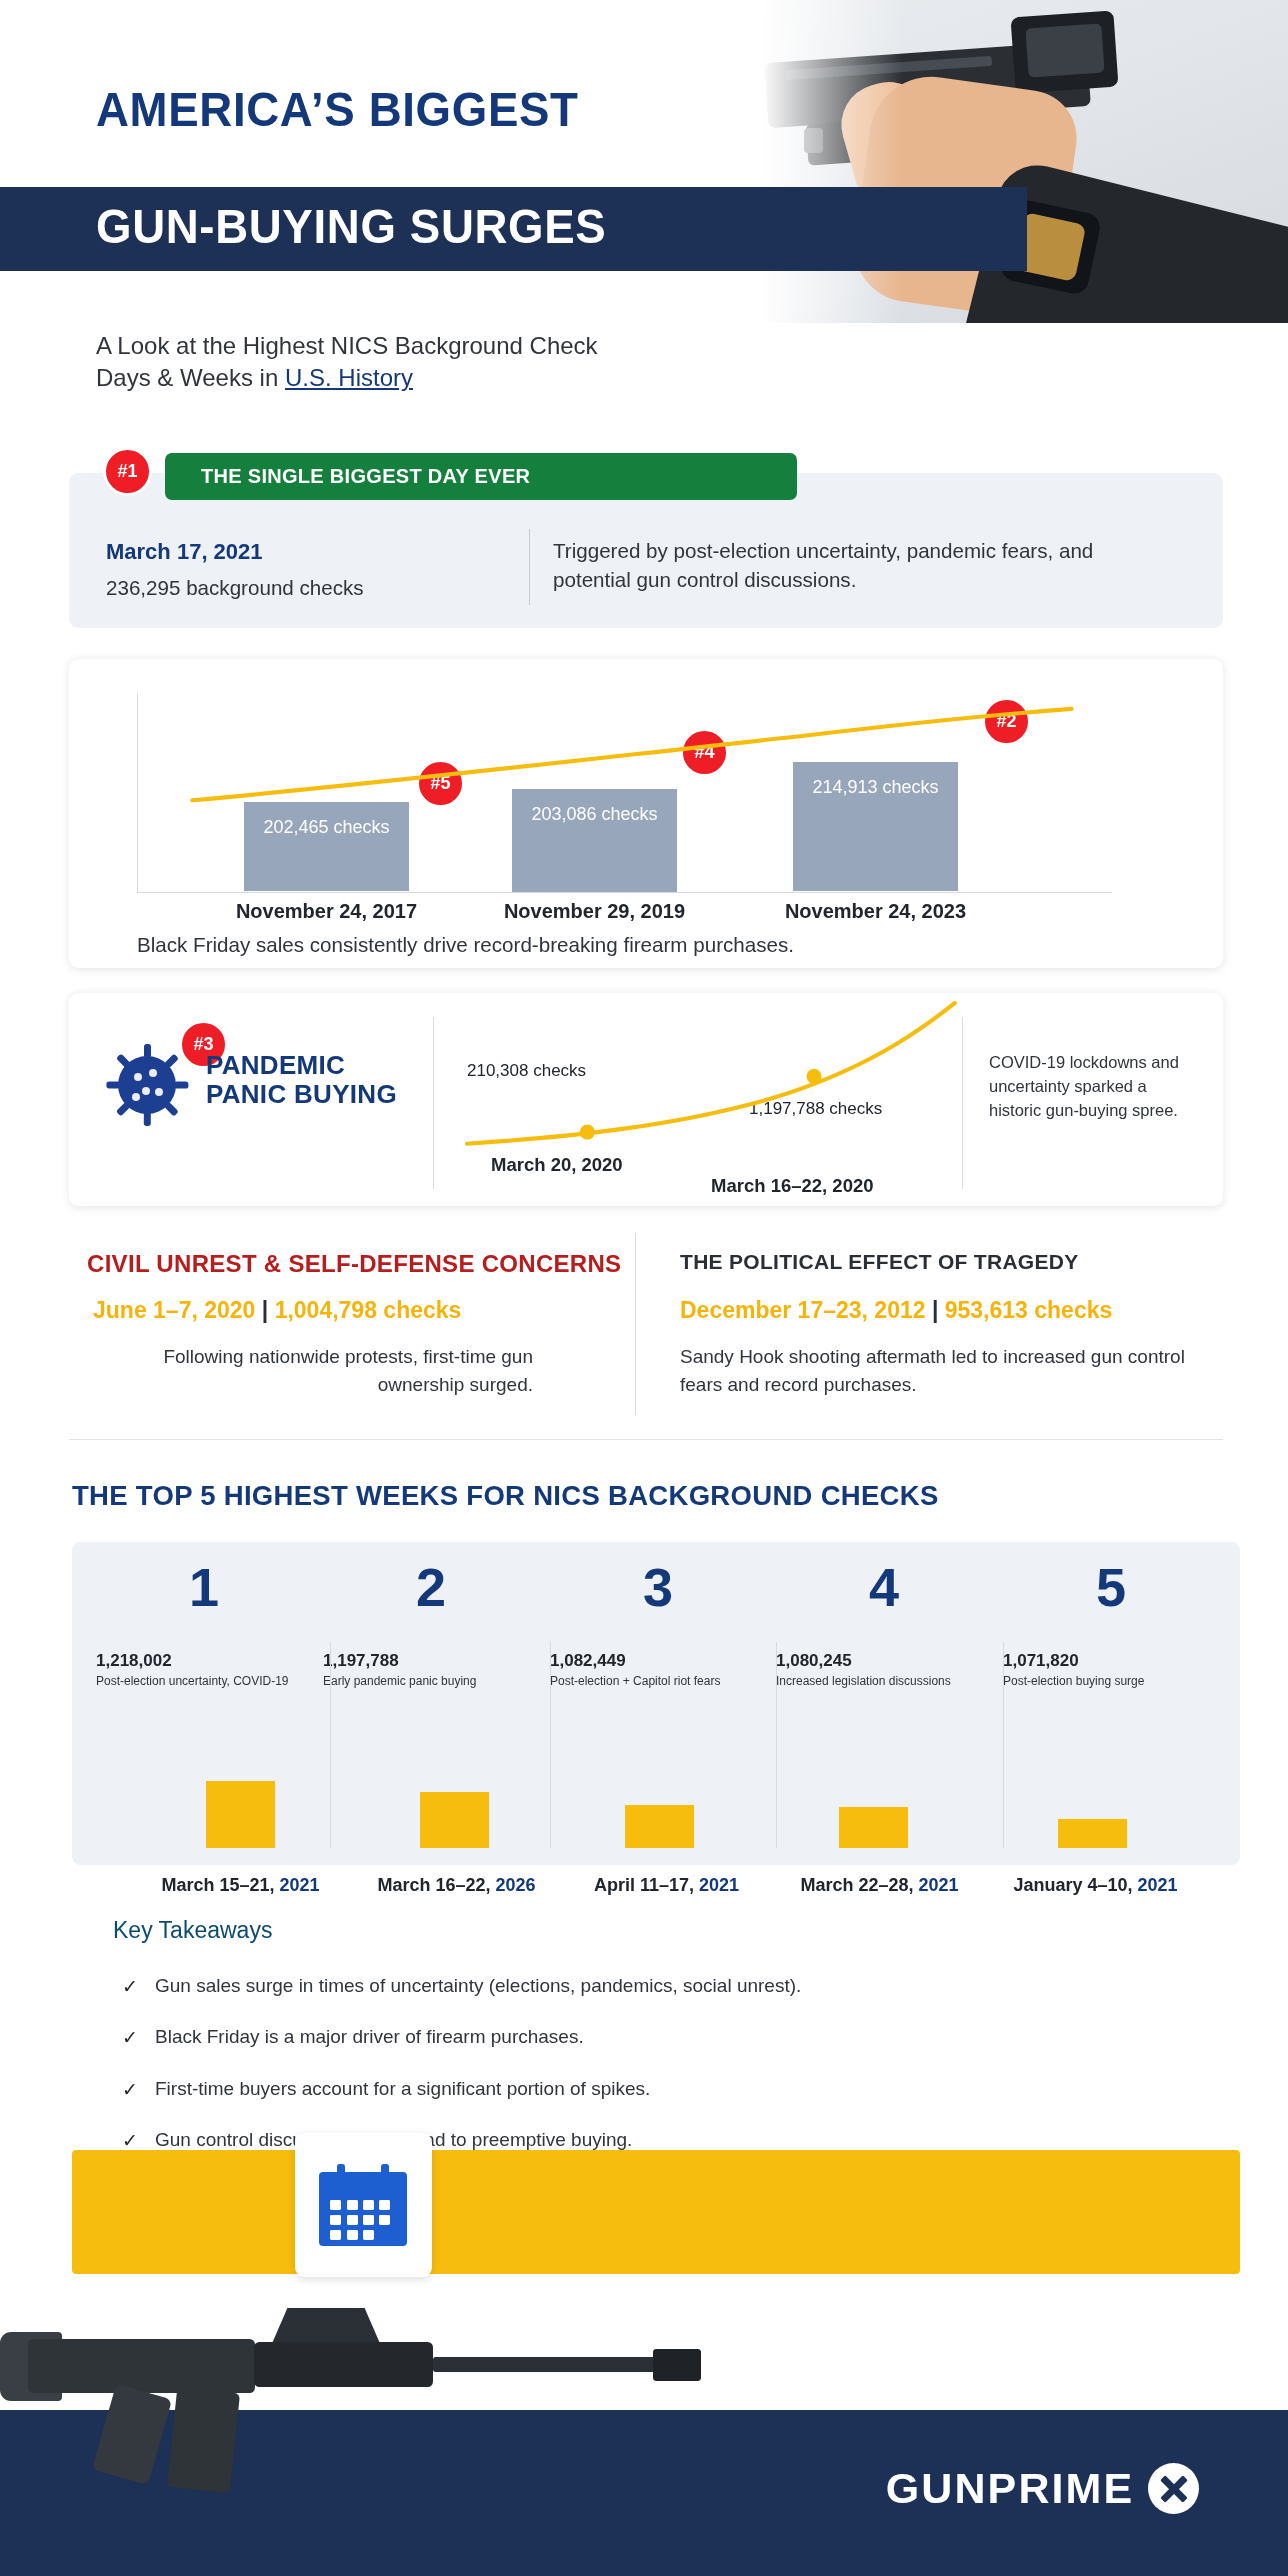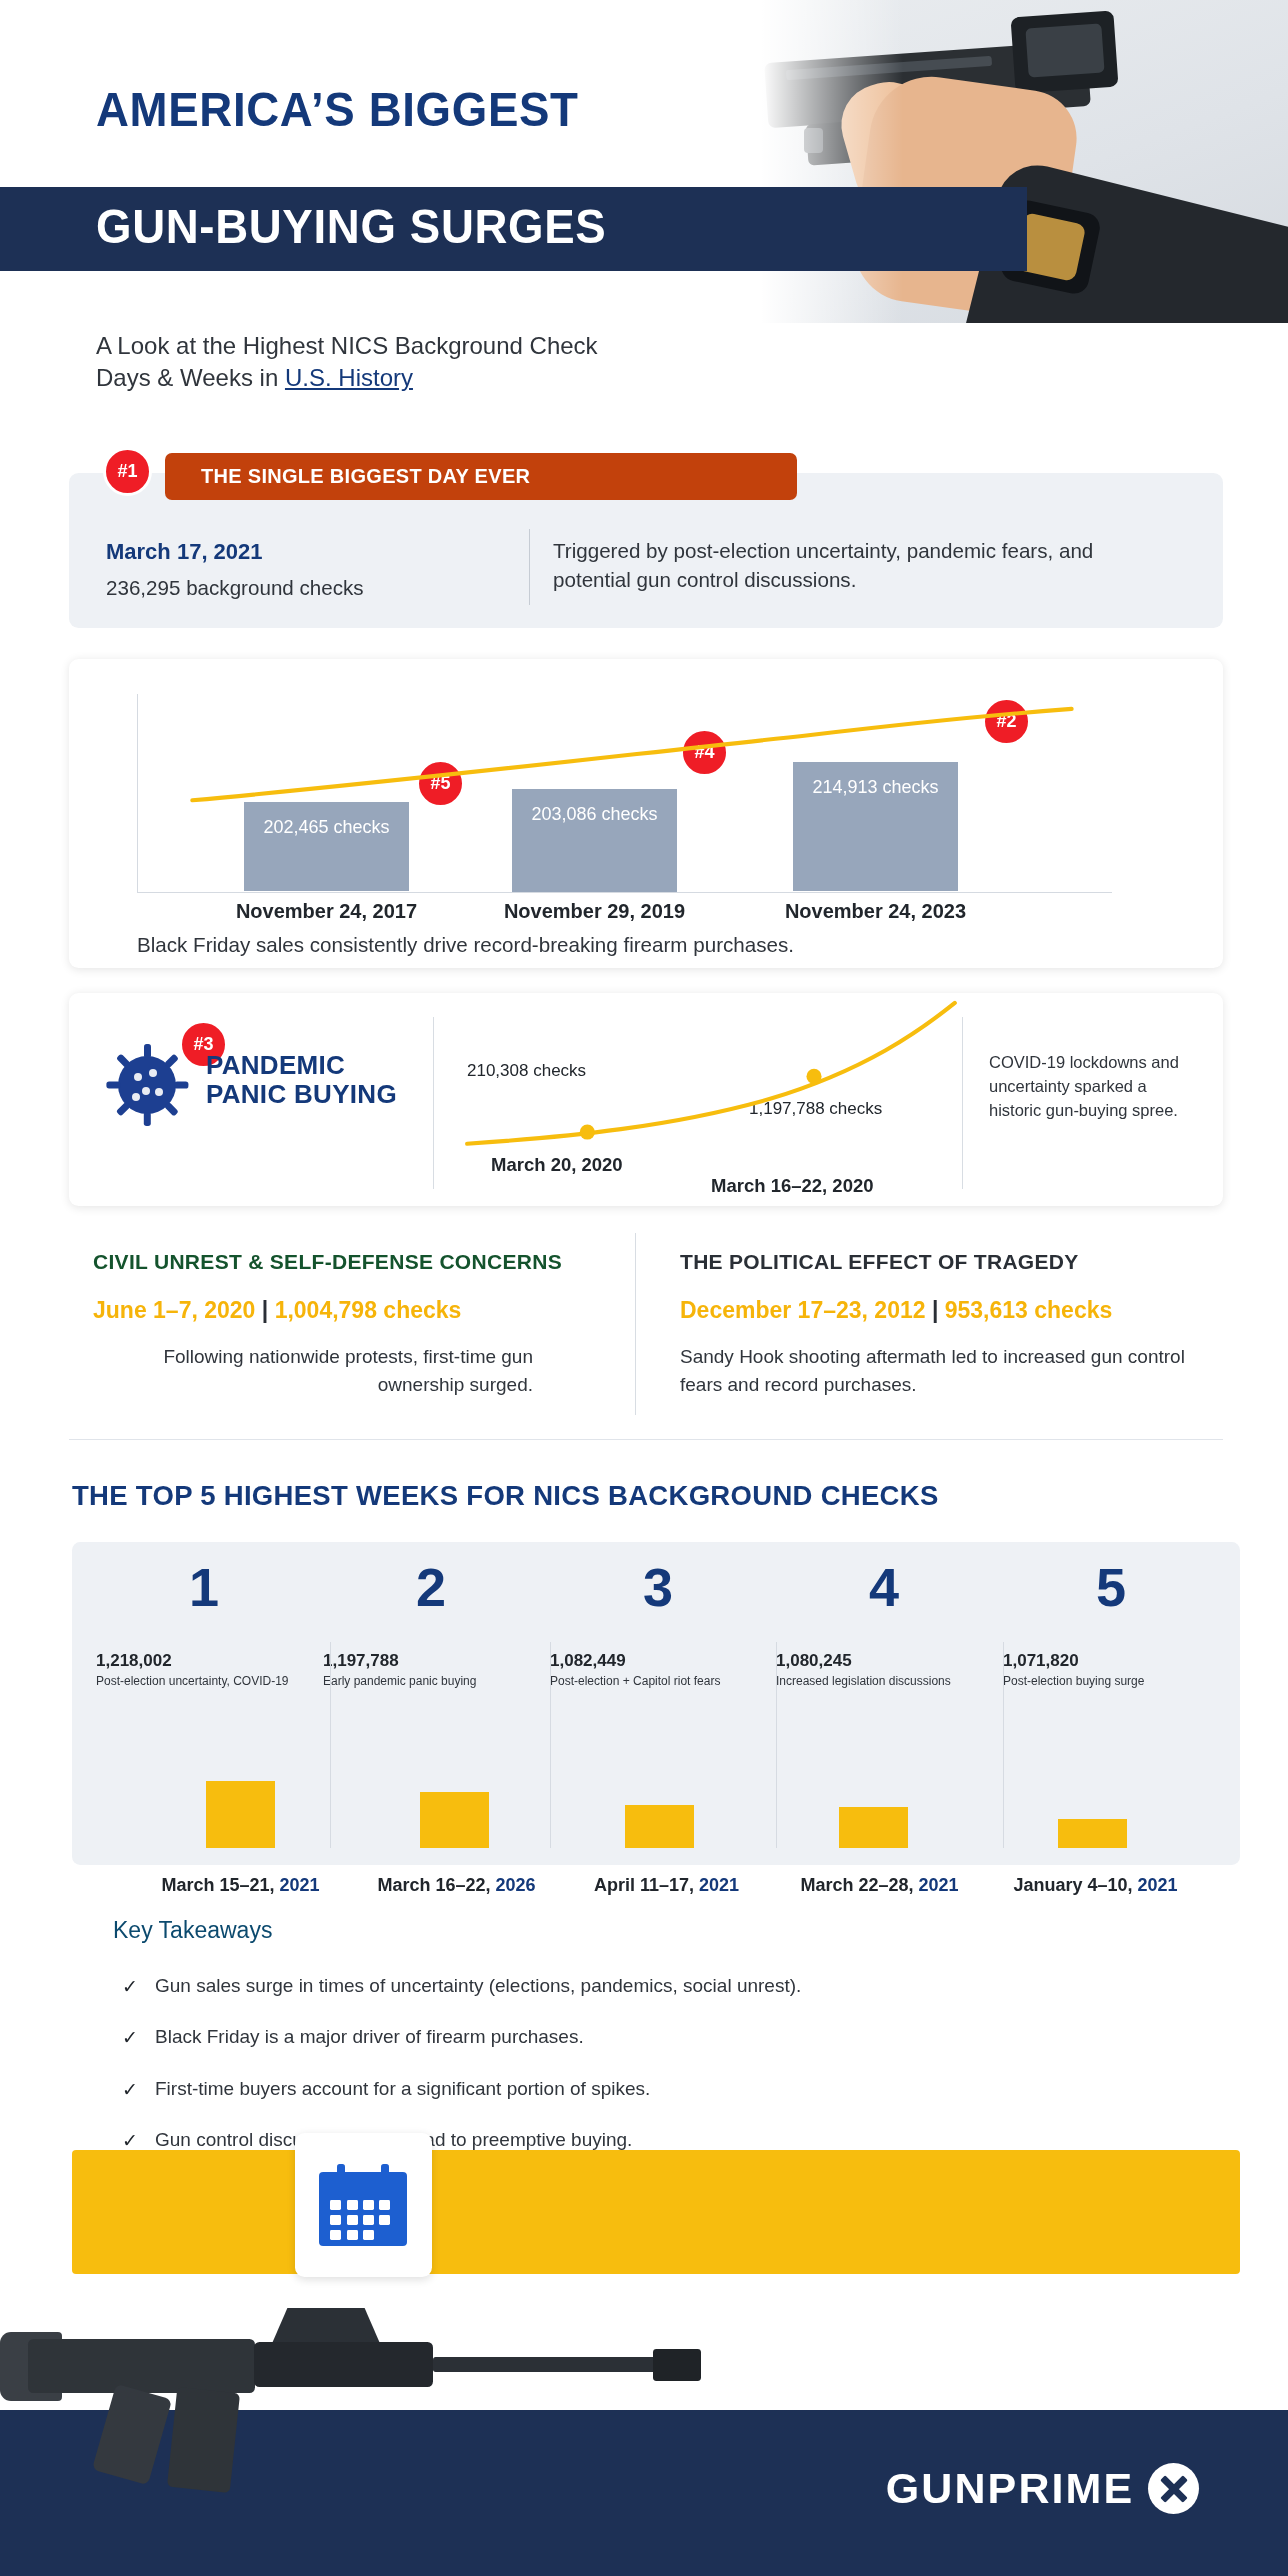--- a/index.html
+++ b/index.html
@@ -51,21 +51,21 @@
     transform: scaleX(0.95); transform-origin: left center;
   }
   .subtitle {
     position: absolute; left: 96px; top: 330px; width: 701px;
     font-size: 24px; line-height: 1.35; color: #30353c; font-weight: normal;
   }
   .subtitle u { color: #14397a; text-decoration: underline; }
 
   
   .sec1 { position: absolute; left: 69px; top: 473px; width: 1154px; height: 155px; background: #eef1f5; border-radius: 9.6px; }
-  .sec1-head { position: absolute; left: 165px; top: 453px; width: 632px; height: 47px; background: #c2410c; border-radius: 6.9px; }
+  .sec1-head { position: absolute; left: 165px; top: 453px; width: 632px; height: 47px; background: #15803d; border-radius: 6.9px; }
   .sec1-head span { position:absolute; left: 36px; top: 12.4px; font-size: 20px; font-weight: bold; letter-spacing: 0.3px; color: #fff; }
   .badge {
     position: absolute; width: 49px; height: 49px; border-radius: 50%;
     background: #ef1d26; color: #fff; font-size: 18px; font-weight: bold;
     display: flex; align-items: center; justify-content: center; border: 3.4px solid #fff;
   }
   #b1 { left: 103px; top: 447px; }
   .sec1-date { position: absolute; left: 106px; top: 539px; font-size: 22px; font-weight: bold; color: #14397a; }
   .sec1-checks { position: absolute; left: 106px; top: 576px; font-size: 20.6px; color: #30353c; }
   .sec1-div { position: absolute; left: 529px; top: 529px; width: 1.4px; height: 76px; background: #c6ccd4; }
@@ -101,21 +101,21 @@
   .sec3-divr { position: absolute; left: 962px; top: 1017px; width: 1.4px; height: 172px; background: #d8dde3; }
   .sec3-note { position: absolute; left: 989px; top: 1051px; width: 206px; font-size: 16.5px; line-height: 1.45; color: #30353c; }
   .c3v1 { position: absolute; left: 467px; top: 1061px; font-size: 17px; color: #21262c; }
   .c3v2 { position: absolute; left: 749px; top: 1099px; font-size: 17px; color: #21262c; }
   .c3l1 { position: absolute; left: 491px; top: 1154px; font-size: 18.5px; font-weight: bold; color: #21262c; }
   .c3l2 { position: absolute; left: 711px; top: 1175px; font-size: 18.5px; font-weight: bold; color: #21262c; }
 
   
   .col-div { position: absolute; left: 635px; top: 1233px; width: 1.4px; height: 182px; background: #d8dde3; }
   .hr-1 { position: absolute; left: 69px; top: 1439px; width: 1154px; height: 1.4px; background: #e0e4ea; }
-  .colA-h { position: absolute; left: 93px; top: 1250px; font-size: 21px; font-weight: bold; letter-spacing: 0.3px; color: #14532d; }
+  .colA-h { position: absolute; left: 87px; top: 1250px; font-size: 24px; font-weight: bold; letter-spacing: 0.3px; color: #b91c1c; }
   .colA-s { position: absolute; left: 93px; top: 1297px; font-size: 23px; font-weight: bold; color: #f6b40a; }
   .colA-s .w { color: #2a2f36; }
   .colA-b { position: absolute; left: 93px; top: 1343px; width: 440px; font-size: 19px; line-height: 1.45; color: #30353c; text-align: right; }
   .colB-h { position: absolute; left: 680px; top: 1250px; font-size: 21px; font-weight: bold; letter-spacing: 0.3px; color: #2a2f36; }
   .colB-s { position: absolute; left: 680px; top: 1297px; font-size: 23px; font-weight: bold; color: #f6b40a; }
   .colB-s .w { color: #2a2f36; }
   .colB-b { position: absolute; left: 680px; top: 1343px; width: 522px; font-size: 19px; line-height: 1.45; color: #30353c; }
 
   
   .sec5-title { position: absolute; left: 72px; top: 1480px; font-size: 27.5px; font-weight: bold; letter-spacing: 0.3px; color: #14397a; }

